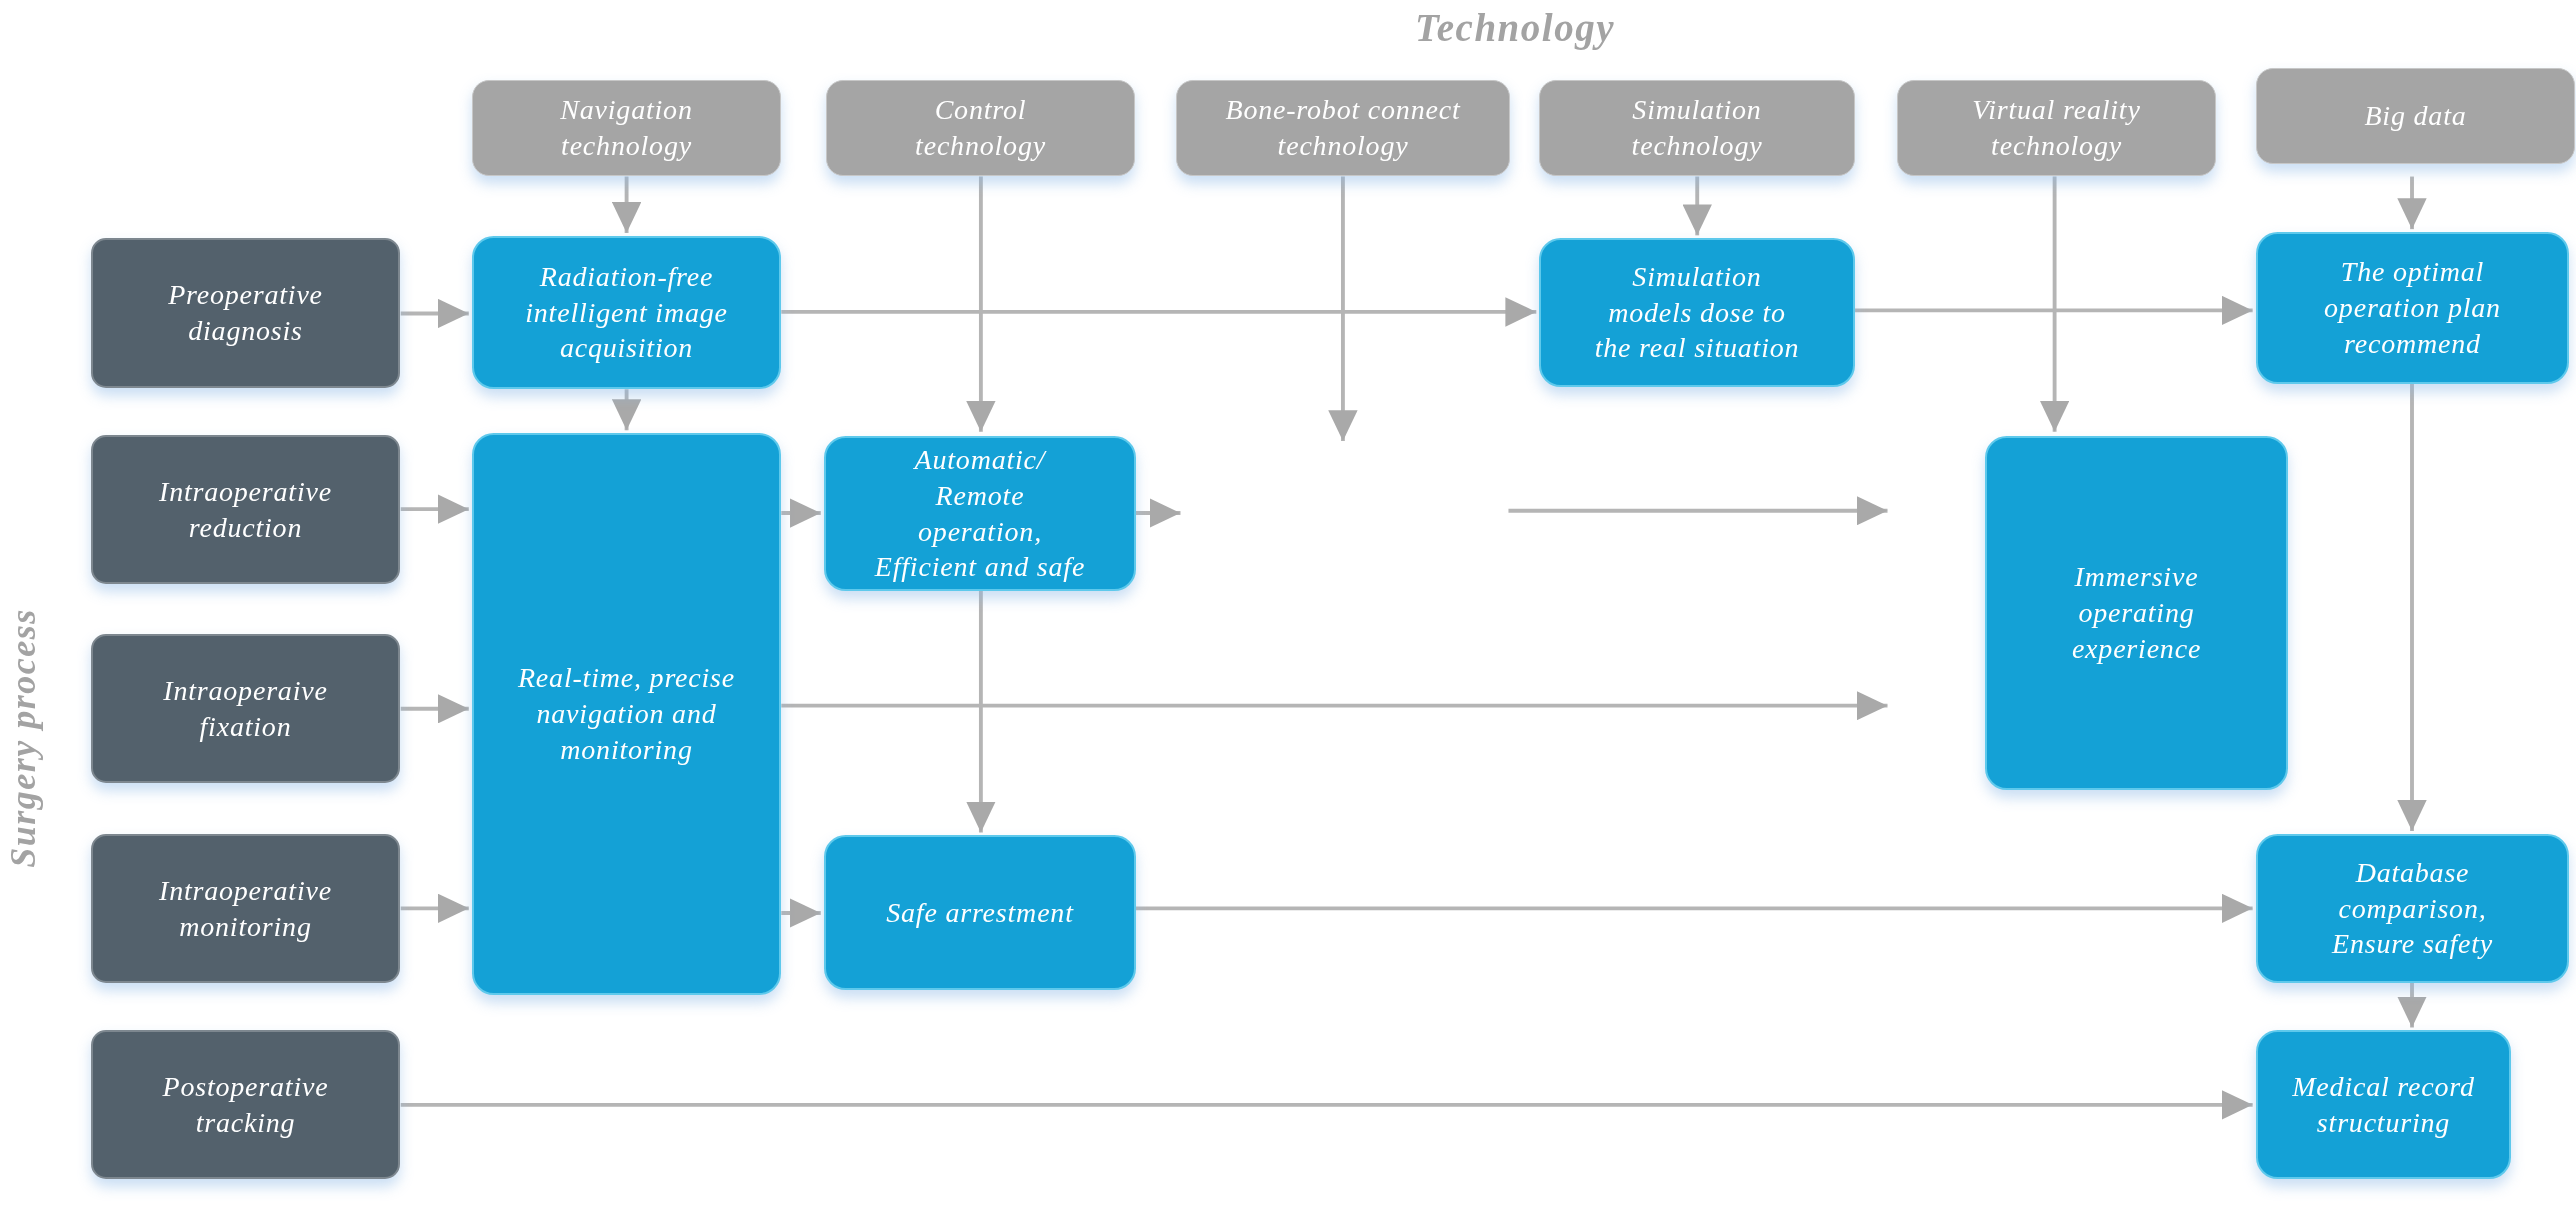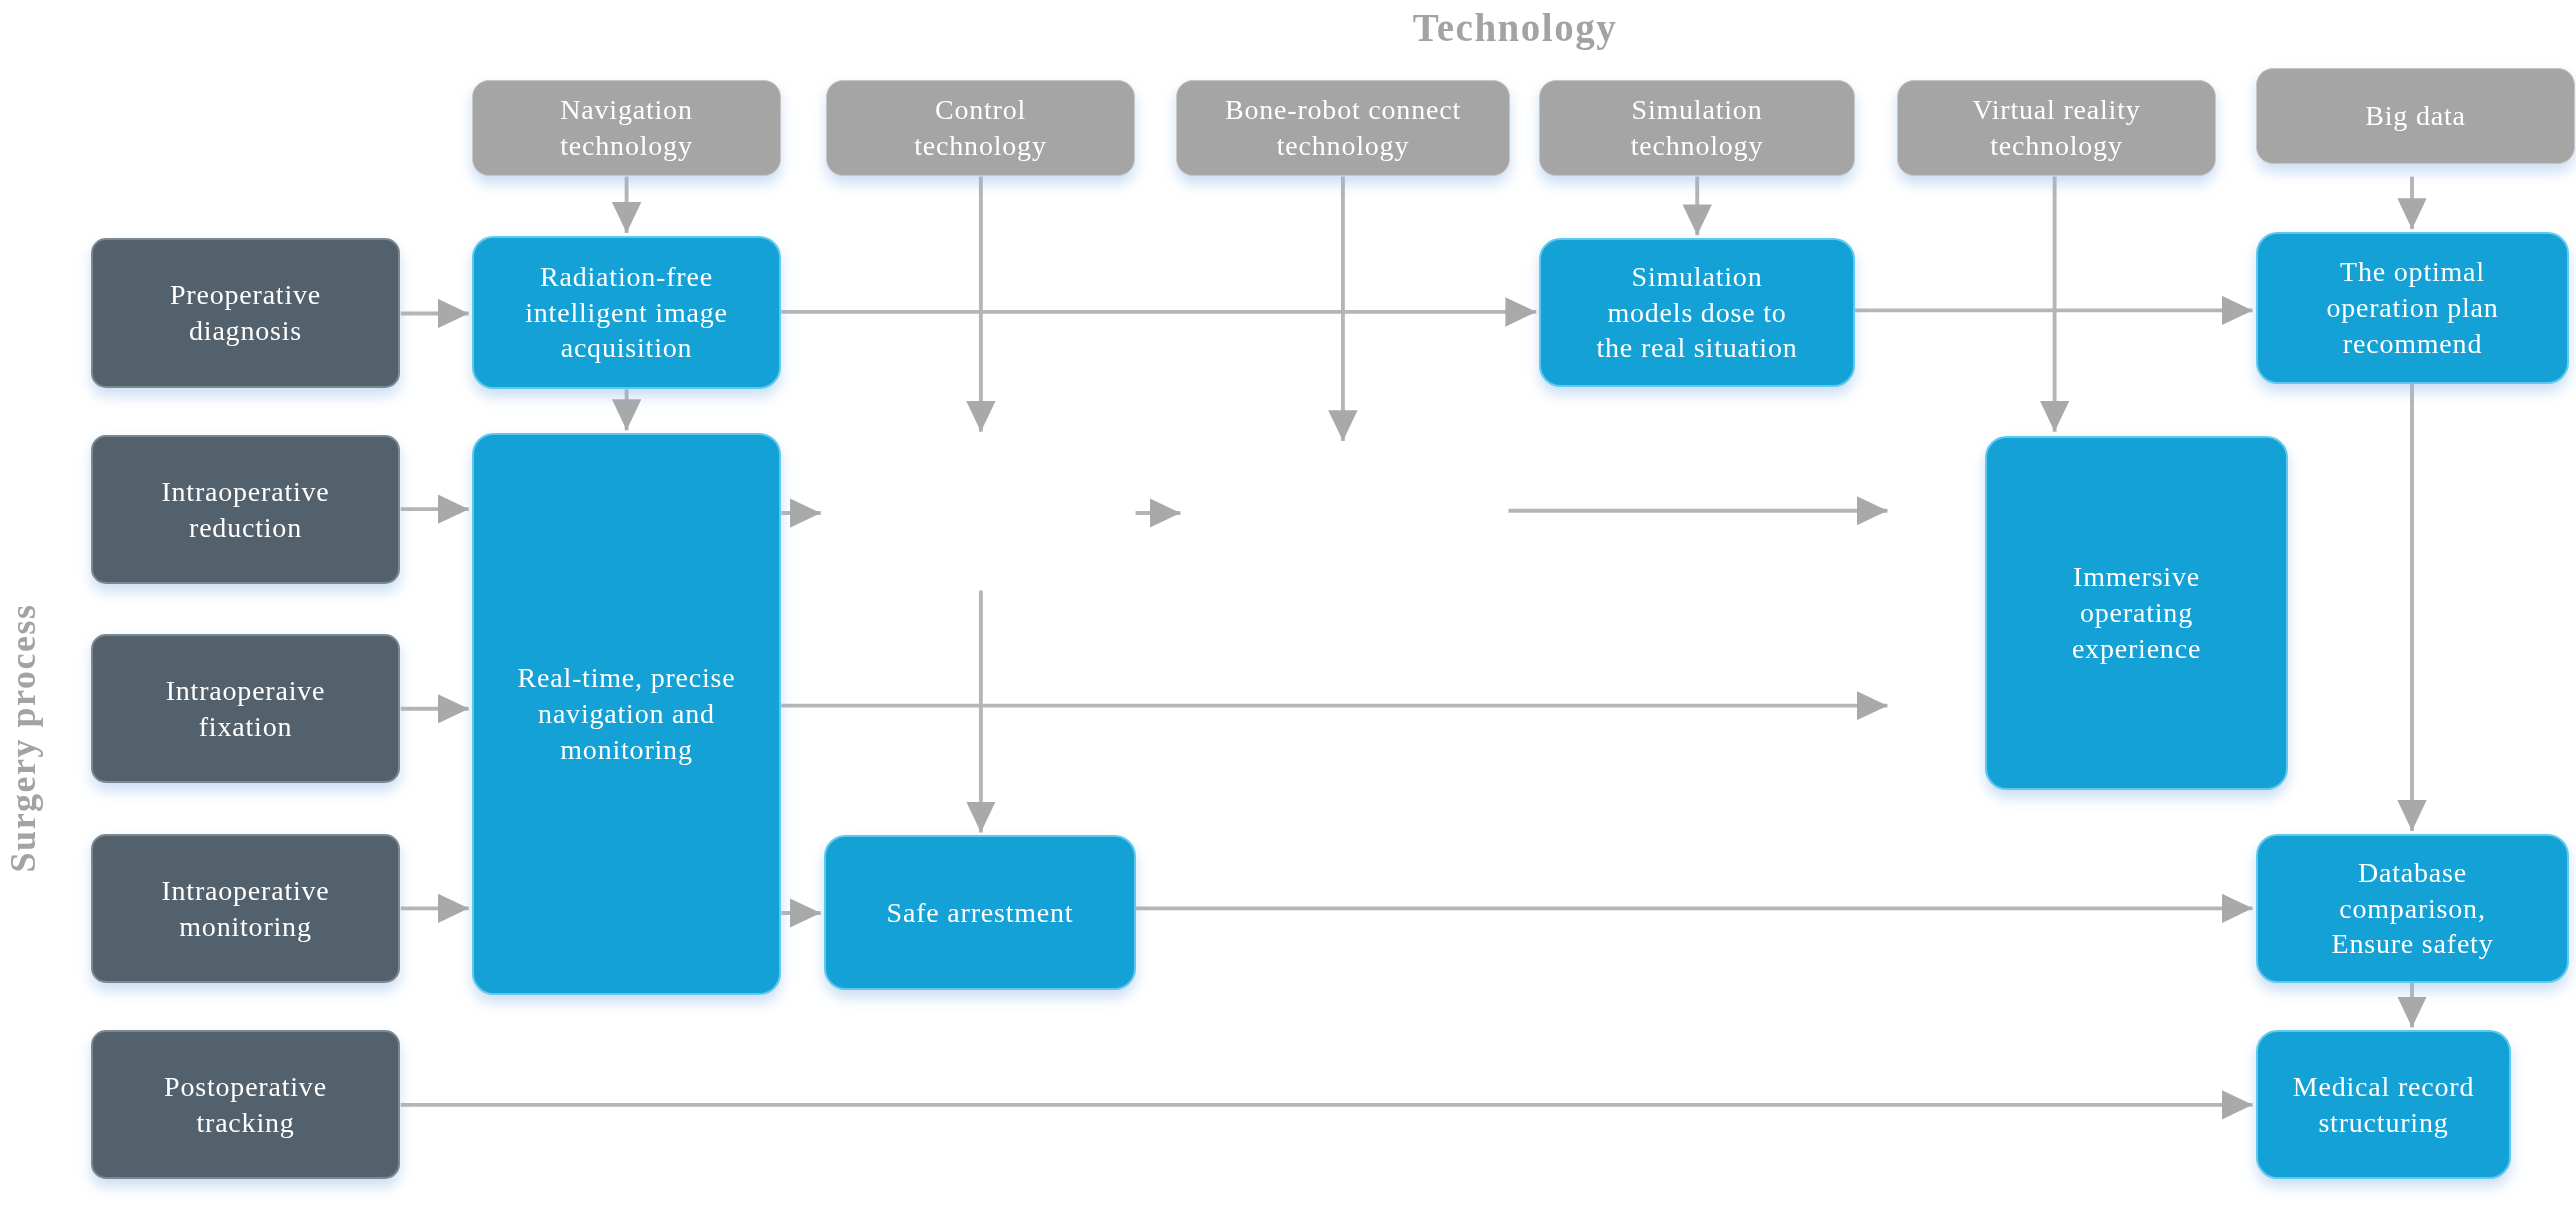--- a/index.html
+++ b/index.html
@@ -2,20 +2,21 @@
 <html style="font-size:12.4px"><head>
 <meta charset="utf-8">
 <style>
   html,body{margin:0;padding:0;background:#ffffff;}
   .canvas{
     position:relative;
     width:2576px;height:1211px;
     background:#ffffff;
     font-family:"Liberation Serif","DejaVu Serif",serif;
     overflow:hidden;
+    font-style:italic;
   }
   .diagram-title{
     position:absolute;left:1515px;top:4.6px;transform:translateX(-50%);
     font-size:39px;font-weight:bold;color:#a3a3a3;letter-spacing:1.5px;
     white-space:nowrap;
   }
   .side-label{
     position:absolute;left:-178px;top:718px;width:402px;height:40px;
     line-height:40px;text-align:center;transform:rotate(-90deg);
     font-size:36px;font-weight:bold;color:#a3a3a3;letter-spacing:1.5px;
@@ -131,20 +132,24 @@
 monitoring</div>
   <div class="node proc p4">Postoperative
 tracking</div>
 
   <div class="node feat f0">Radiation-free
 intelligent image
 acquisition</div>
   <div class="node feat f1">Real-time, precise
 navigation and
 monitoring</div>
+  <div class="node feat f2">Automatic/
+Remote
+operation,
+Efficient and safe</div>
   <div class="node feat f4">Simulation
 models dose to
 the real situation</div>
   <div class="node feat f5">The optimal
 operation plan
 recommend</div>
   <div class="node feat f6">Immersive
 operating
 experience</div>
   <div class="node feat f7">Safe arrestment</div>

